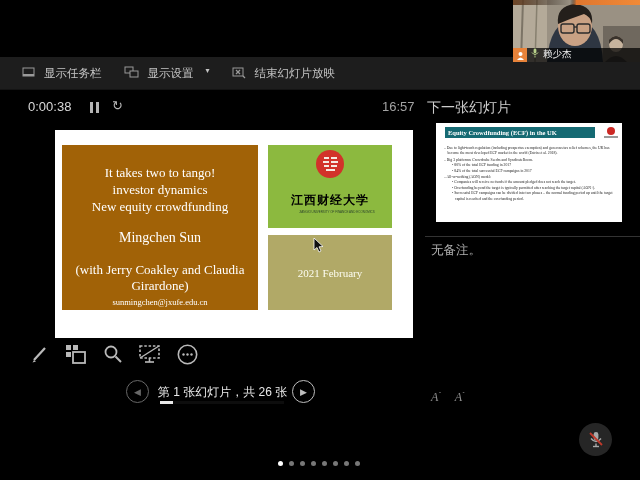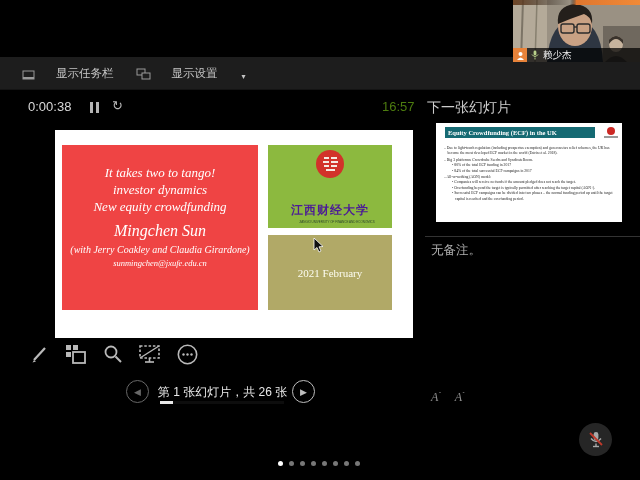--- a/index.html
+++ b/index.html
@@ -3,60 +3,60 @@
 <meta charset="utf-8">
 <style>
   * { margin:0; padding:0; box-sizing:border-box; }
   html,body { width:640px; height:480px; background:#000; overflow:hidden;
     font-family:"Liberation Sans", sans-serif; }
   #stage { position:relative; width:640px; height:480px; background:#000; }
 
   
   .topbar { position:absolute; left:0; top:57px; width:640px; height:33px;
     background:#1d1d1d; border-bottom:1px solid #141414; display:flex; align-items:center; }
-  .tb-item { display:flex; align-items:flex-end; gap:21px; color:#c4c4c4; font-size:11.5px;
+  .tb-item { display:flex; align-items:flex-start; gap:9px; color:#c4c4c4; font-size:11.5px;
     margin-left:22px; cursor:default; }
   .tb-item svg { display:block; }
   .tb-caret { font-size:8px; color:#c4c4c4; margin-left:3px; }
 
   
   .webcam { position:absolute; right:0; top:0; width:127px; height:62px; background:#8d8578; overflow:hidden; z-index:5; }
   .webcam svg { display:block; }
   .cam-bar { position:absolute; left:0; bottom:0; width:100%; height:14px;
-    background:rgba(0,0,0,.72); display:flex; align-items:center; }
+    background:rgba(0,0,0,.72); display:flex; align-items:flex-start; }
   .cam-role { width:14px; height:14px; background:#e8833a; display:flex; align-items:center; justify-content:center; }
   .cam-mic { margin-left:4px; display:flex; }
   .cam-name { color:#efefef; font-size:9.5px; margin-left:4px; }
 
   
   .timer-elapsed { position:absolute; left:28px; top:99px; color:#d9d9d9; font-size:13px; }
   .pause-btn { position:absolute; left:90px; top:102px; width:12px; height:11px; display:flex; gap:3px; }
   .pause-btn i { width:3px; height:11px; background:#b5b5b5; }
   .restart-btn { position:absolute; left:112px; top:98px; color:#b5b5b5; font-size:13px; }
-  .clock { position:absolute; left:382px; top:99px; color:#4d7c0f; font-size:13px;text-align:center; }
+  .clock { position:absolute; left:382px; top:99px; color:#a3a3a3; font-size:13px;text-align:center; }
 
   
   .slide { position:absolute; left:55px; top:130px; width:358px; height:208px; background:#fff; }
-  .box-teal { position:absolute; left:7px; top:15px; width:196px; height:165px; background:#ef4444;
-    color:#fff; text-align:center; font-family:"Liberation Serif", serif;font-style:italic; }
+  .box-teal { position:absolute; left:7px; top:15px; width:196px; height:165px; background:#a16207;
+    color:#fff; text-align:center; font-family:"Liberation Serif", serif; }
   .slide-title { margin-top:20px; font-size:13px; line-height:1.3; }
-  .slide-author { margin-top:6px; font-size:16px; }
-  .slide-coauth { margin-top:4px; font-size:10px; }
+  .slide-author { margin-top:14px; font-size:14px; }
+  .slide-coauth { margin-top:16px; font-size:13px; }
   .slide-email { margin-top:3px; font-size:8.5px; }
   .box-green { position:absolute; left:213px; top:15px; width:124px; height:83px; background:#8cb93f; text-align:center; }
   .seal { position:relative; width:28px; height:28px; border-radius:50%; background:#d2322a; margin:5px auto 0; }
   .seal i { position:absolute; background:#f6e9e2; }
   .seal .s1 { left:8px; top:7px; width:5px; height:2px; }
   .seal .s2 { left:15px; top:7px; width:6px; height:2px; }
   .seal .s3 { left:7px; top:11px; width:6px; height:2px; }
   .seal .s4 { left:15px; top:11px; width:7px; height:2px; }
   .seal .s5 { left:8px; top:15px; width:5px; height:2px; }
   .seal .s6 { left:15px; top:15px; width:6px; height:2px; }
   .seal .s7 { left:10px; top:19px; width:9px; height:2px; }
-  .uni-cn { margin-top:24px; font-size:12px; font-weight:bold; color:#4c1d95;
+  .uni-cn { margin-top:14px; font-size:12px; font-weight:bold; color:#000000;
     font-family:"Liberation Serif", serif; letter-spacing:1px; }
   .uni-en { margin-top:1px; font-size:6px; transform:scale(.5); transform-origin:50% 0; color:#2c442c; white-space:nowrap; }
   .box-olive { position:absolute; left:213px; top:105px; width:124px; height:75px; background:#b1a967;
     display:flex; align-items:center; justify-content:center; color:#fdfdf2;
     font-family:"Liberation Serif", serif; font-size:11px; }
   .cursor { position:absolute; left:258px; top:108px; }
 
   
   .tools { position:absolute; left:26px; top:341px; display:flex; gap:11px; align-items:center; }
   .tool { width:26px; height:26px; display:flex; align-items:center; justify-content:center; }
@@ -115,20 +115,31 @@
     </div>
     <div class="tb-item">
       <span>
         <svg width="15" height="13" viewBox="0 0 15 13">
             <rect x="1" y="1" width="8" height="6" fill="none" stroke="#9a9a9a" stroke-width="1"></rect>
             <rect x="6" y="5" width="8" height="6" fill="#1d1d1d" stroke="#9a9a9a" stroke-width="1"></rect>
           </svg>
       </span>
       <span>显示设置</span>
       <span class="tb-caret">▾</span>
+    </div>
+    <div class="tb-item">
+      <span>
+        <svg width="14" height="13" viewBox="0 0 14 13">
+            <rect x="1" y="2" width="10" height="8" fill="none" stroke="#9a9a9a" stroke-width="1"></rect>
+            <line x1="4" y1="4" x2="8" y2="8" stroke="#9a9a9a" stroke-width="1.2"></line>
+            <line x1="8" y1="4" x2="4" y2="8" stroke="#9a9a9a" stroke-width="1.2"></line>
+            <line x1="11" y1="10" x2="13" y2="12" stroke="#9a9a9a" stroke-width="1.2"></line>
+          </svg>
+      </span>
+      <span>结束幻灯片放映</span>
     </div>
   </div>
 
   <div class="webcam">
     <svg width="127" height="62" viewBox="0 0 127 62">
       <defs>
         <linearGradient id="warm" x1="0" y1="0" x2="1" y2="0">
           <stop offset="0" stop-color="#6e4526"></stop>
             <stop offset=".45" stop-color="#d5username72e" stop-opacity="0"></stop>
             <stop offset=".5" stop-color="#e0762e"></stop>

